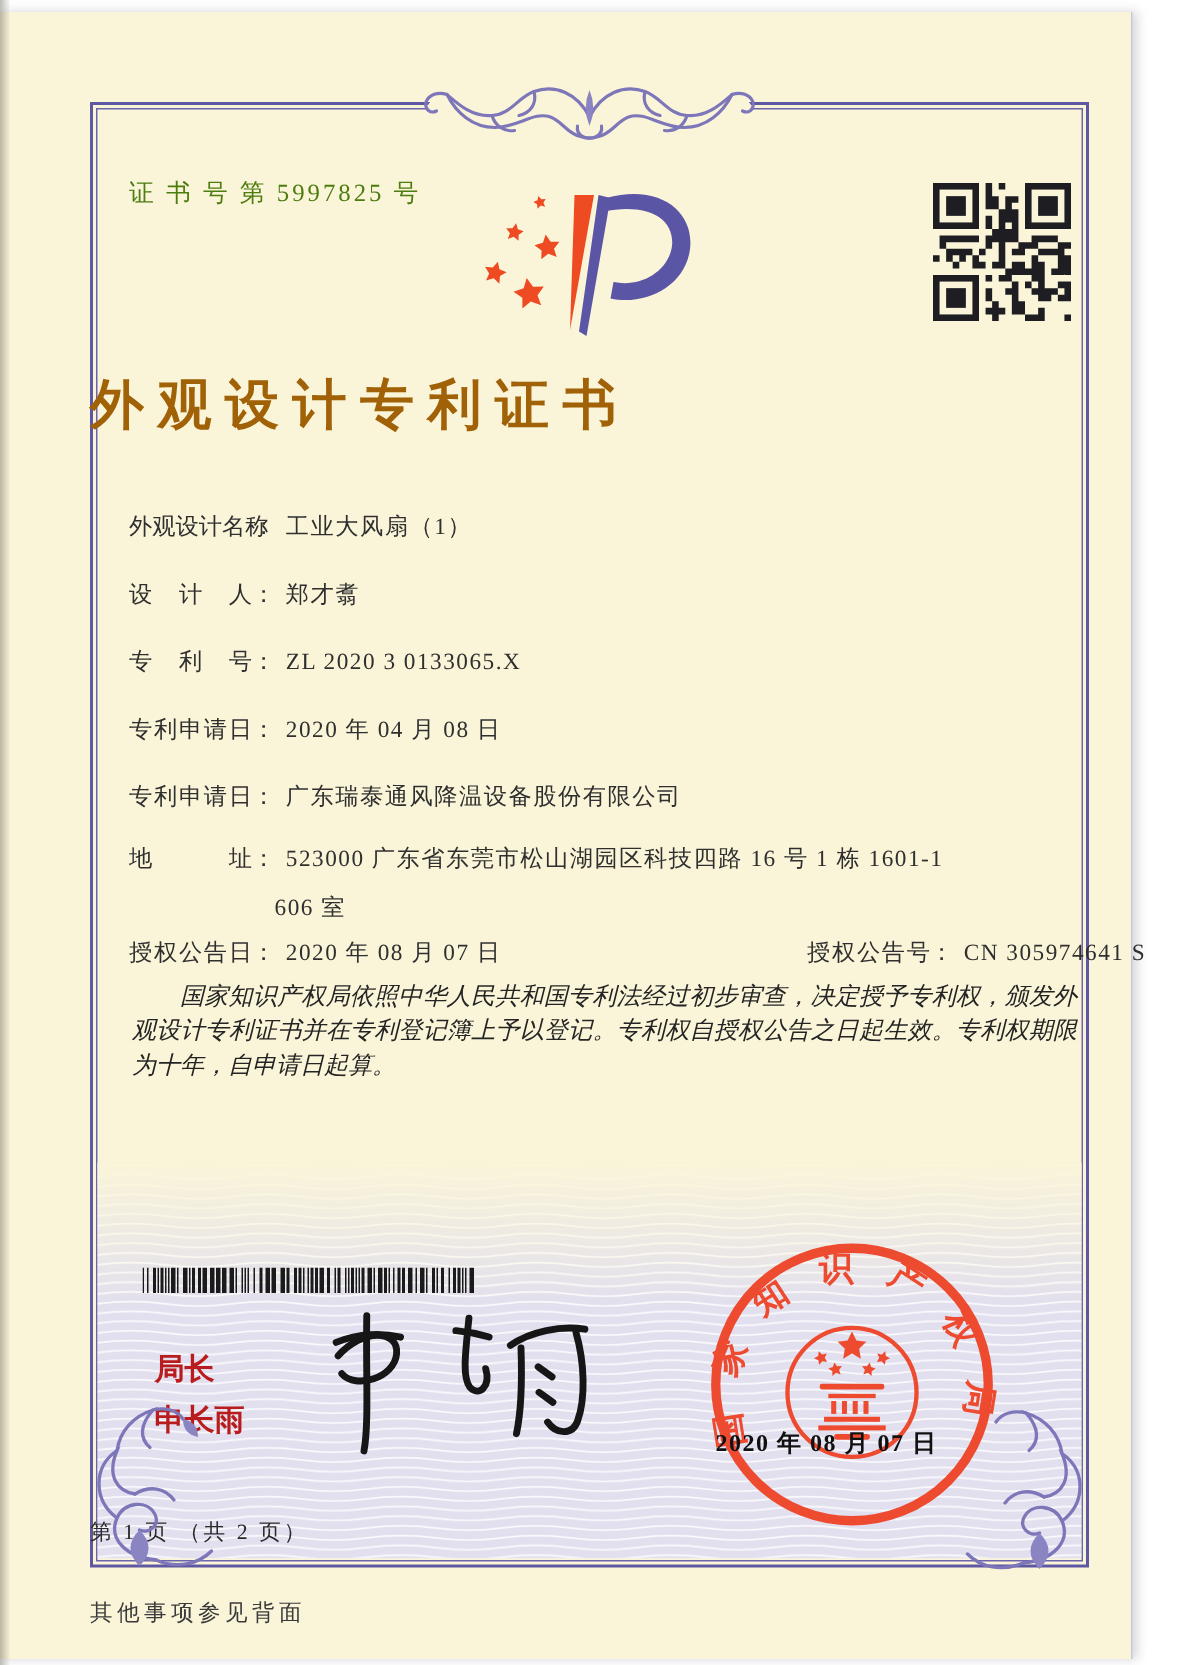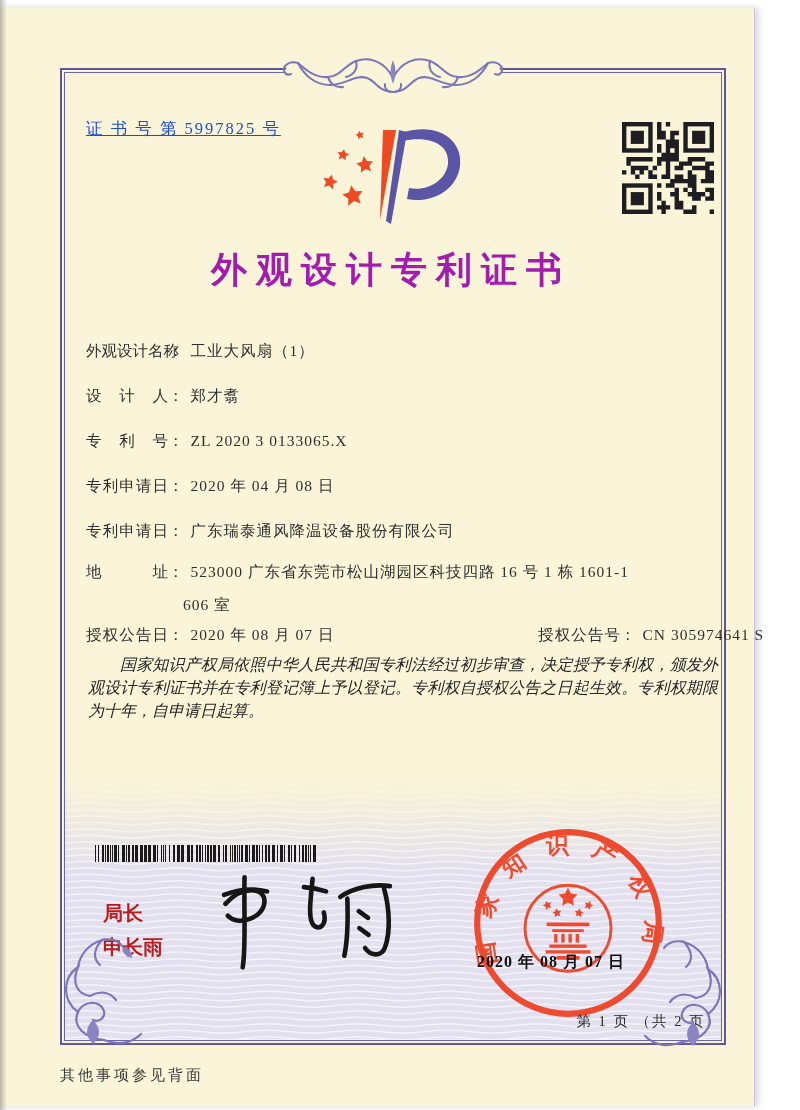--- a/index.html
+++ b/index.html
@@ -26,27 +26,27 @@
     content:"";position:absolute;inset:2px;border:1px solid #6c65ab;
   }
   
   .band{position:absolute;left:65px;top:767px;width:656px;height:264px;z-index:1;}
   .band svg{display:block;width:100%;height:100%;}
   .band-fade{
     position:absolute;left:65px;top:767px;width:656px;height:95px;z-index:2;
     background:linear-gradient(180deg,#faf5d8 0%,rgba(250,245,216,0) 100%);
   }
   .cert-no{
-    position:absolute;left:86px;top:110px;font-size:16.5px;letter-spacing:2px;color:#1d4ed8;z-index:3;text-decoration:underline;
+    position:absolute;left:86px;top:110px;font-size:16.5px;letter-spacing:2px;color:#4d7c0f;z-index:3;
   }
   .logo{position:absolute;left:303px;top:100px;width:178px;height:122px;z-index:3;}
   .qr{position:absolute;left:622px;top:114px;width:92px;height:92px;z-index:3;}
   .title{
-    position:absolute;left:60px;top:238px;width:662px;text-align:center;z-index:3;
-    font-size:36px;font-weight:bold;letter-spacing:9px;color:#a21caf;
+    position:absolute;left:60px;top:238px;width:662px;z-index:3;
+    font-size:36px;font-weight:bold;letter-spacing:9px;color:#a16207;
   }
   .fields{position:absolute;left:0;top:0;width:754px;z-index:3;font-size:15.5px;color:#2f2f2f;}
   .frow{position:absolute;left:86px;white-space:nowrap;}
   .lbl{
     display:inline-block;width:82px;text-align:justify;text-align-last:justify;
     vertical-align:bottom;
   }
   .val{margin-left:7px;letter-spacing:1px;}
   .addr2{position:absolute;left:183px;letter-spacing:1px;}
   .grant-no-group{position:absolute;left:452px;top:0;}
@@ -61,21 +61,21 @@
     font-family:"Liberation Sans","DejaVu Sans",sans-serif;
     font-size:20px;font-weight:600;color:#b91c1c;line-height:34px;
   }
   .signature{position:absolute;left:213px;top:853px;width:190px;height:115px;z-index:4;transform:rotate(-2deg);}
   .seal{position:absolute;left:470px;top:817px;width:196px;height:196px;z-index:3;opacity:.95;}
   .seal-date{
     position:absolute;left:477px;top:944px;z-index:4;
     font-size:16px;font-weight:600;letter-spacing:1px;color:#111;
   }
   .page-info{
-    position:absolute;left:60px;top:1004px;width:662px;text-align:right;z-index:3;
+    position:absolute;left:60px;top:1004px;width:662px;text-align:left;z-index:3;
     font-size:14.5px;letter-spacing:2px;color:#2a2a2a;
   }
   .back-note{
     position:absolute;left:60px;top:1058px;width:662px;text-align:left;z-index:3;
     font-size:15px;letter-spacing:3px;color:#3a3a3a;
   }
   .ornament-top{position:absolute;left:278px;top:38px;width:230px;height:52px;z-index:4;}
   .flourish-bl{position:absolute;left:38px;top:928px;width:112px;height:112px;z-index:4;}
   .flourish-br{position:absolute;left:636px;top:930px;width:112px;height:112px;z-index:4;}
 </style>

